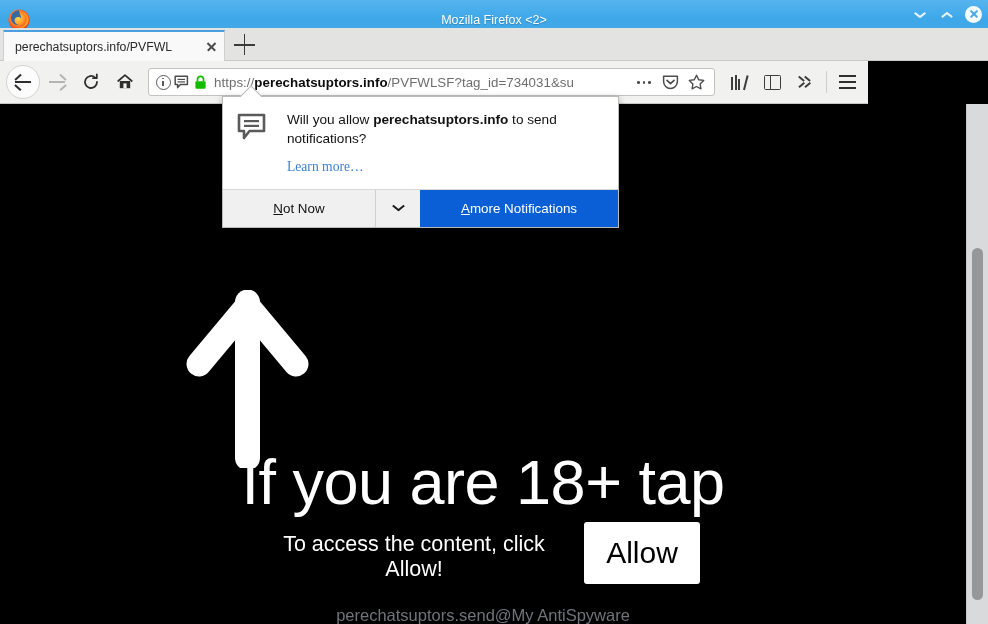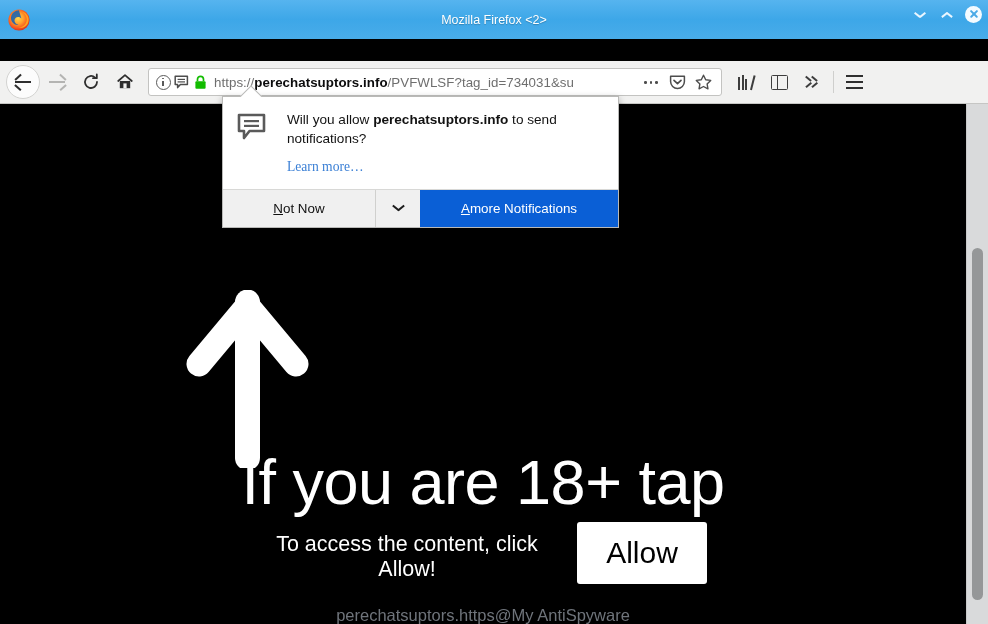--- a/index.html
+++ b/index.html
@@ -80,21 +80,21 @@
     position: absolute; left: 234px; top: 6px; width: 22px; height: 22px;
   }
   .newtab:before, .newtab:after {
     content: ""; position: absolute; background: #3b3b3b;
   }
   .newtab:before { left: 0; top: 10px; width: 21px; height: 1.6px; }
   .newtab:after  { top: 0; left: 9.7px; width: 1.6px; height: 21px; }
 
   
   .navbar {
-    position: absolute; top: 61px; left: 0; width: 988px; height: 43px;
+    position: absolute; top: 61px; left: 0; width: 868px; height: 43px;
     background: #f1f1f0; border-bottom: 1px solid #c6c6c4;
     display: flex; align-items: center;
   }
   .navbtn { width: 34px; height: 34px; position: relative; flex: 0 0 auto; }
   .backcircle {
     position: absolute; left: 0; top: 0; width: 34px; height: 34px;
     border-radius: 50%; background: #fcfcfc; border: 1px solid #d3d3d1;
   }
   .arrow-ico { position: absolute; left: 9px; top: 11px; width: 17px; height: 12px; }
   .arrow-ico .shaft { position: absolute; top: 5.3px; left: 0; width: 16px; height: 1.7px; background: #2e2e2e; }
@@ -169,21 +169,21 @@
   }
   .subrow {
     position: absolute; left: 0; width: 966px; top: 418px;
     display: flex; align-items: flex-start; justify-content: center; gap: 22px;
   }
   .subtext {
     width: 296px; color: #ffffff; font-size: 21.5px; line-height: 25px;
     text-align: center; padding-top: 10px;
   }
   .allow-btn {
-    width: 130px; height: 62px; background: #ffffff; border-radius: 3px;
+    width: 116px; height: 62px; background: #ffffff; border-radius: 3px;
     display: flex; align-items: center; justify-content: center;
     color: #000000; font-size: 30px; line-height: 1;
   }
   .watermark {
     position: absolute; left: 0; width: 966px; top: 502px;
     text-align: center; font-size: 16.5px; color: #6f747b;
     white-space: nowrap;
   }
 
   
@@ -276,20 +276,27 @@
       <div class="winbtn">
           <span class="chev down"></span>
         </div>
       <div class="winbtn">
           <span class="chev up"></span>
         </div>
       <div class="closebtn"></div>
     </div>
   </div>
 
+  <div class="tabstrip">
+    <div class="tab">
+      <span class="tab-title">perechatsuptors.info/PVFWL</span>
+      <span class="tab-close"></span>
+    </div>
+    <div class="newtab"></div>
+  </div>
 
   <div class="navbar">
     <div style="width:6px;flex:0 0 auto;"></div>
     <div class="navbtn">
       <span class="backcircle"></span>
       <span class="arrow-ico left">
         <span class="shaft"></span>
           <span class="head-t"></span>
           <span class="head-b"></span>
       </span>
@@ -398,21 +405,21 @@
         </svg>
       </div>
 
       <div class="headline">If you are 18+ tap</div>
 
       <div class="subrow">
         <div class="subtext">To access the content, click Allow!</div>
         <div class="allow-btn">Allow</div>
       </div>
 
-      <div class="watermark">perechatsuptors.https@My AntiSpyware</div>
+      <div class="watermark">perechatsuptors.send@My AntiSpyware</div>
     </div>
   </div>
 
   <div class="scrollbar">
     <div class="scroll-thumb"></div>
   </div>
 
   <div class="popup-tail"></div>
   <div class="popup">
     <div class="popup-body">

